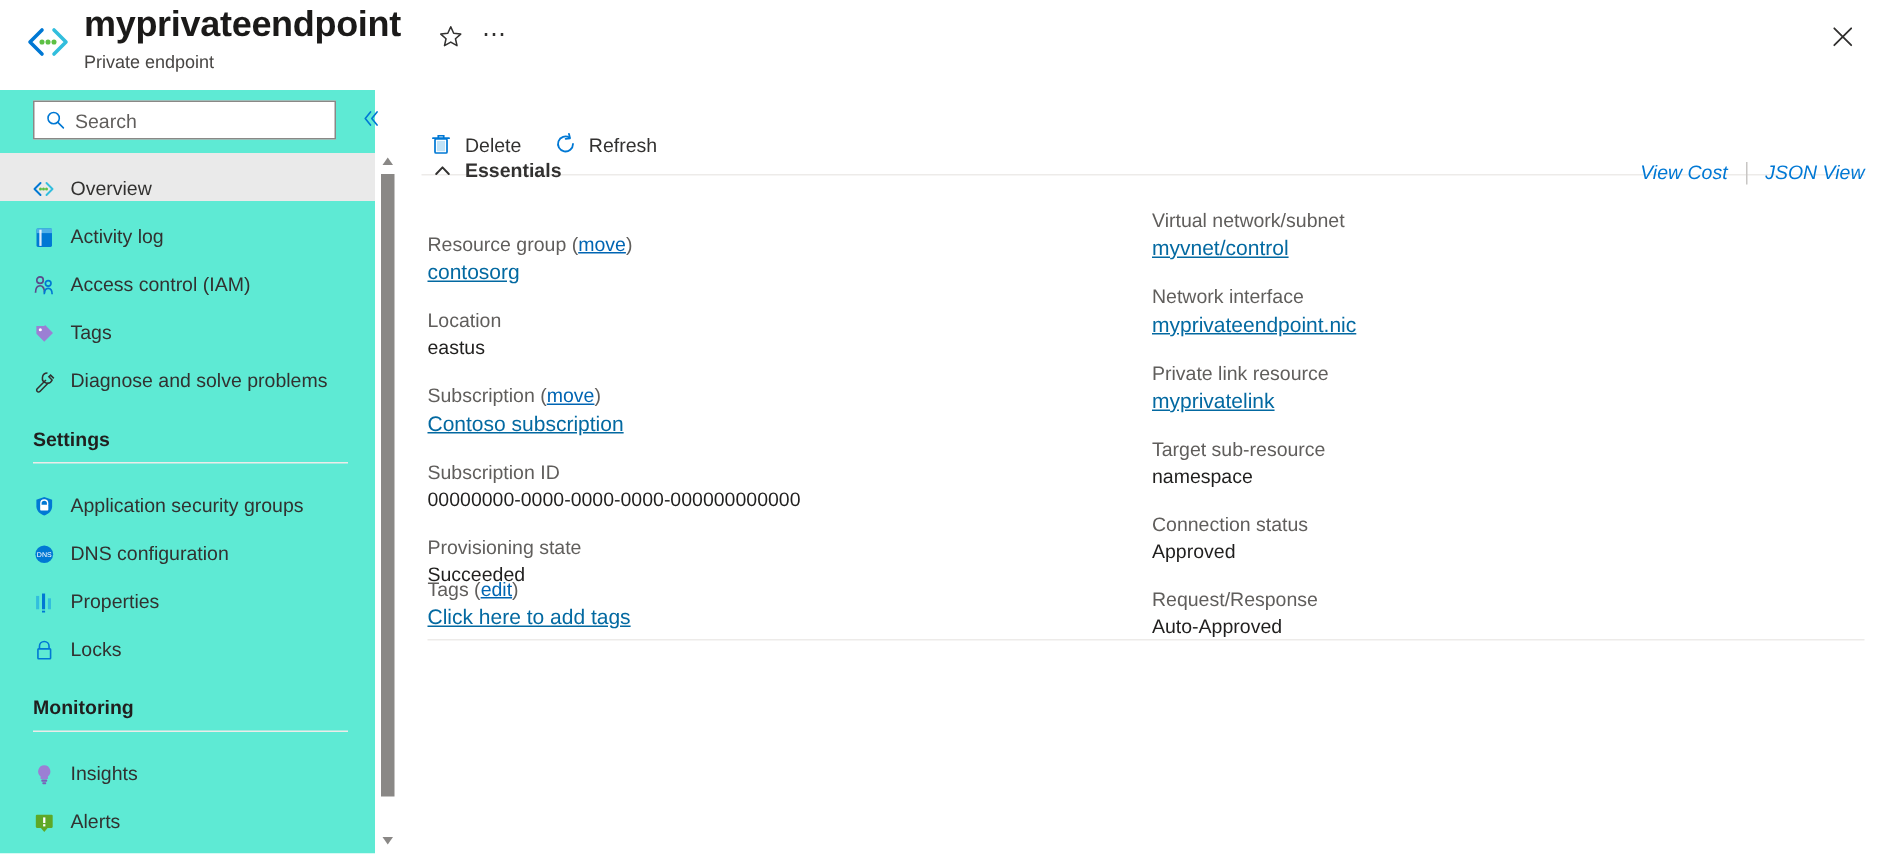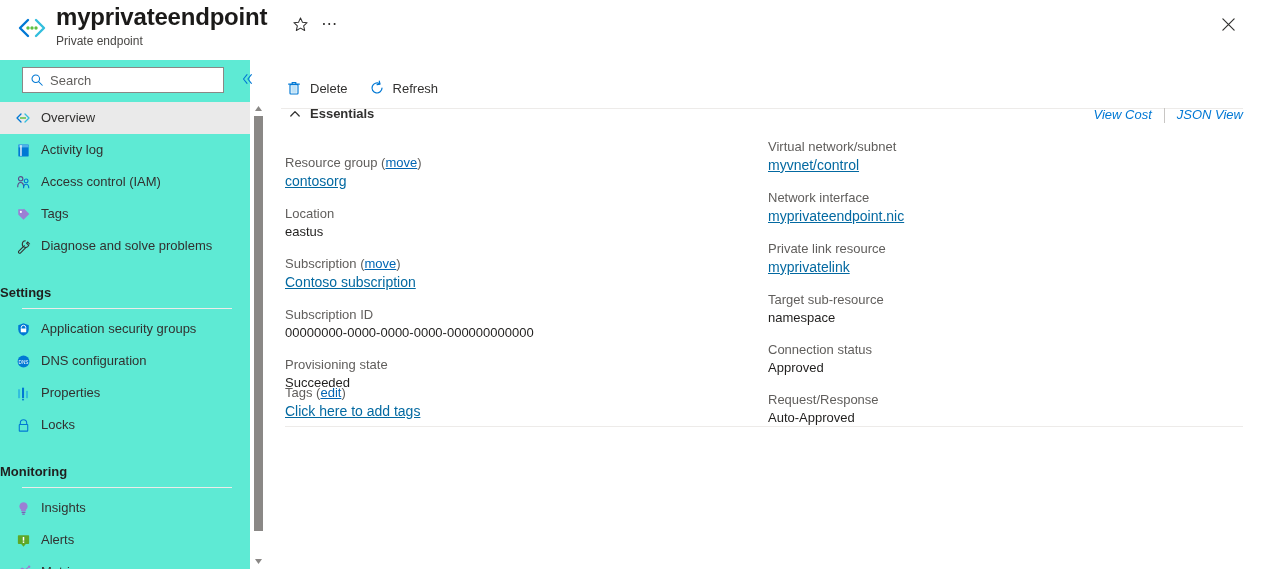--- a/index.html
+++ b/index.html
@@ -33,41 +33,41 @@
   .search-box { position: absolute; left: 22px; top: 7px; width: 202px; height: 26px;
     border: 1px solid #8a8886; background: #fff; display: flex; align-items: center; padding-left: 7px; }
   .search-box .mag { width: 14px; height: 14px; flex: 0 0 14px; margin-right: 6px; }
   .search-box input { border: 0; outline: 0; font-family: "Liberation Sans", sans-serif;
     font-size: 13px; color: #323130; width: 160px; background: transparent; padding: 0; }
   .search-box input::placeholder { color: #605e5c; }
   .collapse-btn { position: absolute; left: 240px; top: 12px; width: 18px; height: 16px;
     color: #0078d4; font-size: 13px; cursor: pointer; line-height: 16px; }
 
   .navlist { position: absolute; left: 0; top: 42px; width: 250px; }
-  .nav-item { position: relative; height: 32px; display: flex; align-items: center;
-    padding-left: 15px; cursor: pointer; font-size: 13px; color: #323130; }
+  .nav-item { position: relative; height: 32px; display: flex; align-items: flex-end;
+    padding-left: 21px; cursor: pointer; font-size: 13px; color: #323130; }
   .nav-item.selected { background: #eaeaea; }
   .nav-ico { width: 16px; height: 16px; flex: 0 0 16px; margin-right: 10px;
     display: flex; align-items: center; justify-content: center; }
   .nav-label { line-height: 16px; white-space: nowrap; }
-  .nav-group { height: 40px; display: flex; align-items: flex-end; 
+  .nav-group { height: 40px; display: flex; align-items: flex-end; padding-left: 22px;
     font-size: 13px; font-weight: bold; color: #201f1e; }
   .nav-group span { line-height: 18px; }
   .nav-rule { height: 1px; background: #edebe9; margin: 6px 18px 4px 22px; }
 
   
   .sb-track { position: absolute; left: 253px; top: 100px; width: 11px; height: 469px; background: #fff; }
   .sb-up { position: absolute; left: 253px; top: 100px; width: 11px; height: 11px; }
   .sb-down { position: absolute; left: 253px; top: 553px; width: 11px; height: 11px; }
   .sb-thumb { position: absolute; left: 254px; top: 116px; width: 9px; height: 415px; background: #8a8886; }
 
   
   .content { position: absolute; left: 281px; top: 60px; width: 982px; height: 509px; }
 
-  .cmdbar { position: absolute; left: 0; top: 8px; width: 982px; height: 40px; display: flex; align-items: center; }
+  .cmdbar { position: absolute; left: 0; top: 16px; width: 982px; height: 40px; display: flex; align-items: center; }
   .cmd { display: flex; align-items: center; height: 32px; padding: 0 10px 0 4px; margin-right: 6px;
     cursor: pointer; font-size: 13px; color: #323130; }
   .cmd .cico { width: 18px; height: 18px; margin-right: 7px; display: flex; align-items: center; justify-content: center; }
   .cmd-rule { position: absolute; left: 0; top: 40px; width: 962px; height: 1px; background: #edebe9; }
 
   .ess-head { position: absolute; left: 0; top: 42px; width: 982px; height: 28px; }
   .ess-toggle { position: absolute; left: 7px; top: 3px; display: flex; align-items: center; cursor: pointer; }
   .ess-chev { width: 14px; height: 14px; margin-right: 8px; display: flex; align-items: center; justify-content: center; }
   .ess-title { font-size: 13px; font-weight: bold; color: #323130; line-height: 18px; }
   .ess-links { position: absolute; right: 20px; top: 4px; display: flex; align-items: center; }

